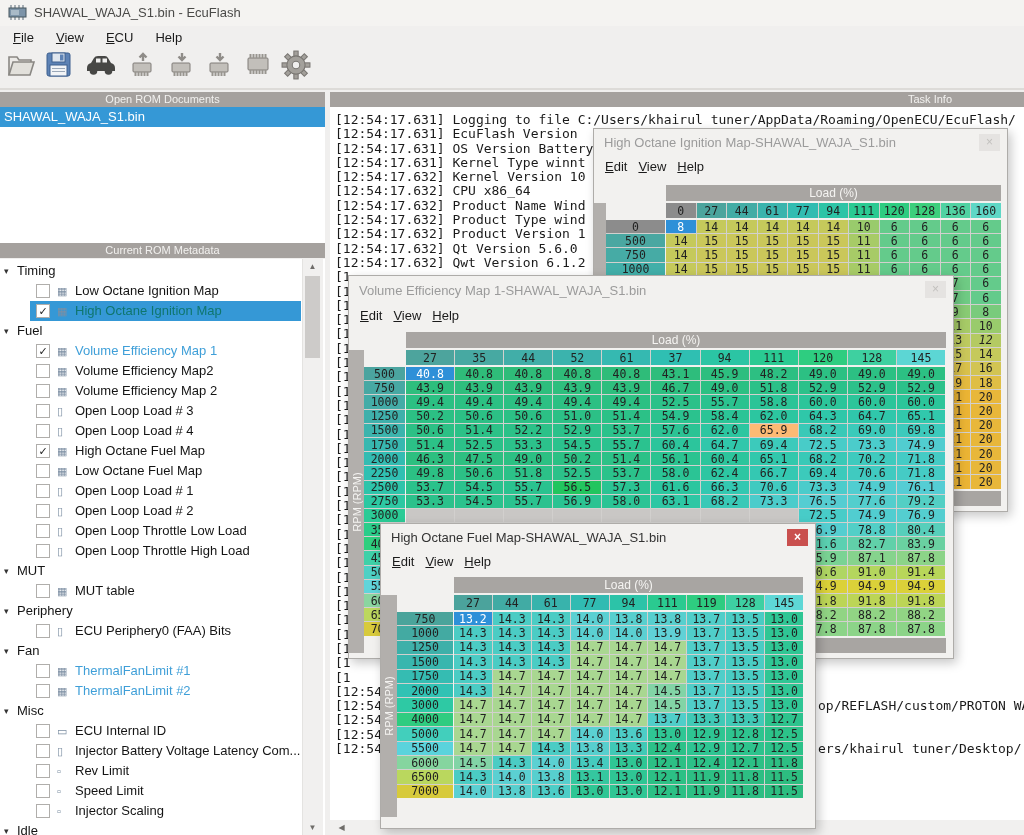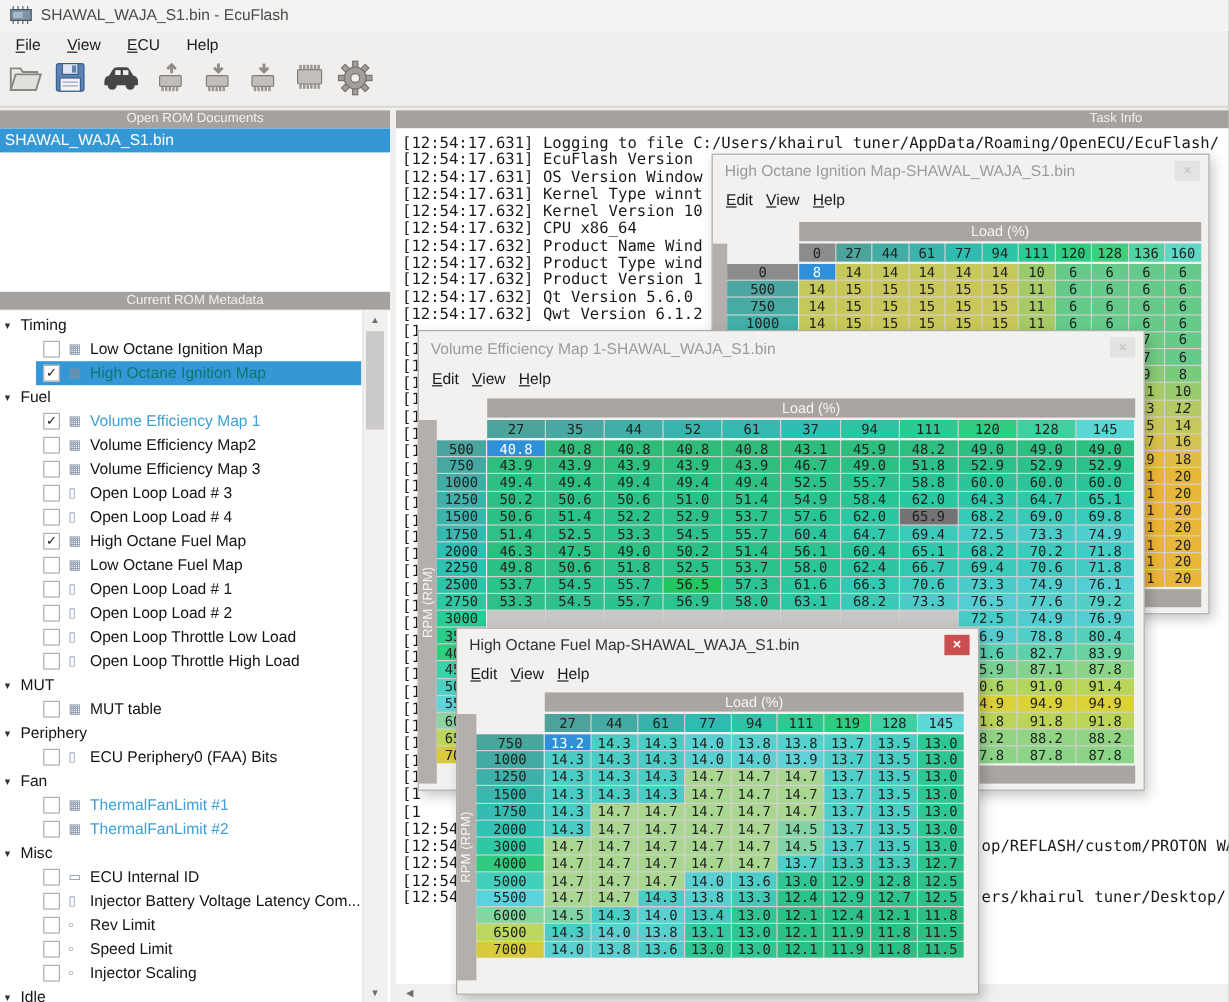--- a/index.html
+++ b/index.html
@@ -199,21 +199,21 @@
         <span class="tlabel link">Volume Efficiency Map 1</span>
       </div>
       <div class="trow" style="top: 102px;">
         <span class="cb"></span>
         <span class="ticn">▦</span>
         <span class="tlabel">Volume Efficiency Map2</span>
       </div>
       <div class="trow" style="top: 122px;">
         <span class="cb"></span>
         <span class="ticn">▦</span>
-        <span class="tlabel">Volume Efficiency Map 3</span>
+        <span class="tlabel">Volume Efficiency Map 2</span>
       </div>
       <div class="trow" style="top: 142px;">
         <span class="cb"></span>
         <span class="ticn">▯</span>
         <span class="tlabel">Open Loop Load # 3</span>
       </div>
       <div class="trow" style="top: 162px;">
         <span class="cb"></span>
         <span class="ticn">▯</span>
         <span class="tlabel">Open Loop Load # 4</span>
@@ -316,21 +316,21 @@
     </div>
   <div class="vscroll">
     <span class="sarw" style="top:0;">▲</span>
     <div class="vthumb"></div>
     <span class="sarw" style="top:561px;">▼</span>
   </div>
 
   <div id="log">
       <div class="lline"><span>[12:54:17.631] Logging to file C:/Users/khairul tuner/AppData/Roaming/OpenECU/EcuFlash/</span></div>
       <div class="lline"><span>[12:54:17.631] EcuFlash Version </span></div>
-      <div class="lline"><span>[12:54:17.631] OS Version Window</span></div>
+      <div class="lline"><span>[12:54:17.631] OS Version Battery</span></div>
       <div class="lline"><span>[12:54:17.631] Kernel Type winnt</span></div>
       <div class="lline"><span>[12:54:17.632] Kernel Version 10</span></div>
       <div class="lline"><span>[12:54:17.632] CPU x86_64</span></div>
       <div class="lline"><span>[12:54:17.632] Product Name Wind</span></div>
       <div class="lline"><span>[12:54:17.632] Product Type wind</span></div>
       <div class="lline"><span>[12:54:17.632] Product Version 1</span></div>
       <div class="lline"><span>[12:54:17.632] Qt Version 5.6.0</span></div>
       <div class="lline"><span>[12:54:17.632] Qwt Version 6.1.2</span></div>
       <div class="lline"><span>[1</span></div>
       <div class="lline"><span>[1</span></div>
@@ -715,21 +715,21 @@
           <div style="background: rgb(47, 199, 169);">64.3</div>
           <div style="background: rgb(48, 199, 171);">64.7</div>
           <div style="background: rgb(49, 200, 172);">65.1</div>
           <div style="background: rgb(44, 192, 133);">50.6</div>
           <div style="background: rgb(44, 193, 135);">51.4</div>
           <div style="background: rgb(44, 193, 136);">52.2</div>
           <div style="background: rgb(44, 193, 138);">52.9</div>
           <div style="background: rgb(43, 194, 139);">53.7</div>
           <div style="background: rgb(43, 195, 148);">57.6</div>
           <div style="background: rgb(44, 198, 160);">62.0</div>
-          <div style="background: #737373;">65.9</div>
+          <div style="background: #fdba74;">65.9</div>
           <div style="background: rgb(57, 201, 183);">68.2</div>
           <div style="background: rgb(59, 202, 186);">69.0</div>
           <div style="background: rgb(61, 202, 188);">69.8</div>
           <div style="background: rgb(44, 193, 135);">51.4</div>
           <div style="background: rgb(44, 193, 137);">52.5</div>
           <div style="background: rgb(44, 193, 139);">53.3</div>
           <div style="background: rgb(43, 194, 141);">54.5</div>
           <div style="background: rgb(43, 194, 143);">55.7</div>
           <div style="background: rgb(44, 197, 156);">60.4</div>
           <div style="background: rgb(48, 199, 171);">64.7</div>

